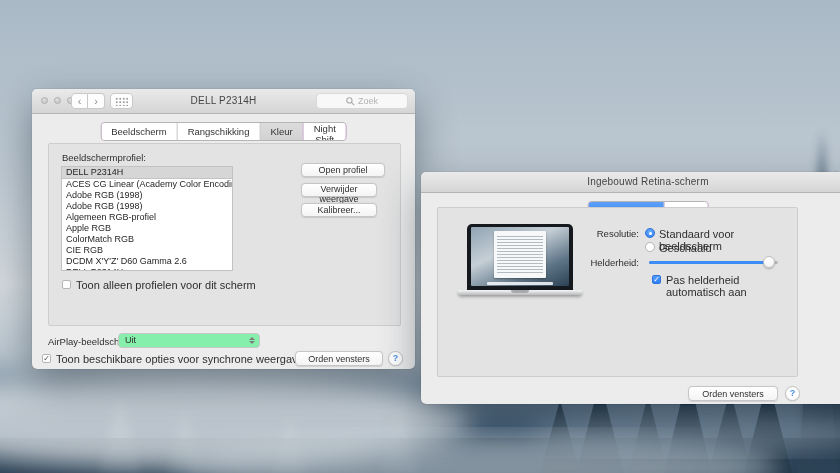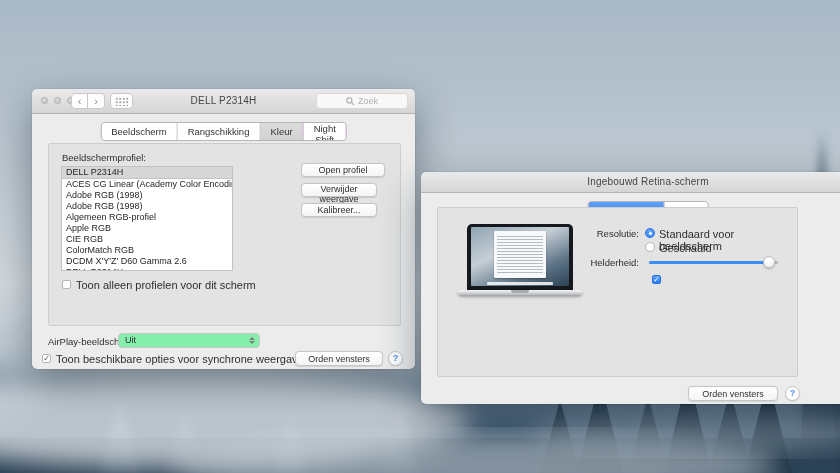--- a/index.html
+++ b/index.html
@@ -200,22 +200,22 @@
 
     <div class="flabel" style="position:absolute;left:13px;top:8px;">Beeldschermprofiel:</div>
 
     <div class="list" style="left:12px;top:22px;width:172px;height:105px;">
       <div class="row current">DELL P2314H</div>
       <div class="row">ACES CG Linear (Academy Color Encoding Sy...</div>
       <div class="row">Adobe RGB (1998)</div>
       <div class="row">Adobe RGB (1998)</div>
       <div class="row">Algemeen RGB-profiel</div>
       <div class="row">Apple RGB</div>
+      <div class="row">ColorMatch RGB</div>
       <div class="row">CIE RGB</div>
-      <div class="row">ColorMatch RGB</div>
       <div class="row">DCDM X'Y'Z' D60 Gamma 2.6</div>
       <div class="row">DELL P2314H</div>
     </div>
 
     <span class="cbbox off" style="left:13px;top:136px;"></span>
     <span class="cblabel" style="left:27px;top:135px;">Toon alleen profielen voor dit scherm</span>
 
     <button class="btn" style="left:252px;top:19px;width:84px;height:14px;">Open profiel</button>
     <button class="btn" style="left:252px;top:39px;width:76px;height:14px;">Verwijder weergave</button>
     <button class="btn" style="left:252px;top:59px;width:76px;height:14px;">Kalibreer...</button>
@@ -268,17 +268,18 @@
     <span class="cblabel" style="left:221px;top:34px;">Geschaald</span>
 
     <div class="flabel" style="position:absolute;left:60px;top:49px;width:141px;text-align:right;">Helderheid:</div>
     <div class="slider" style="left:211px;top:48px;width:129px;">
       <div class="track"></div>
       <div class="fill" style="width: 93%;"></div>
       <div class="knob" style="left: 93%;"></div>
     </div>
 
     <span class="cbbox on-blue" style="left:214px;top:67px;">✓</span>
+    <span class="cblabel" style="left:228px;top:66px;">Pas helderheid automatisch aan</span>
   </div>
 
   <button class="btn" style="left:267px;top:214px;width:90px;height:15px;">Orden vensters</button>
   <button class="helpbtn" style="left:364px;top:214px;">?</button>
 </div>
 
 </body></html>

